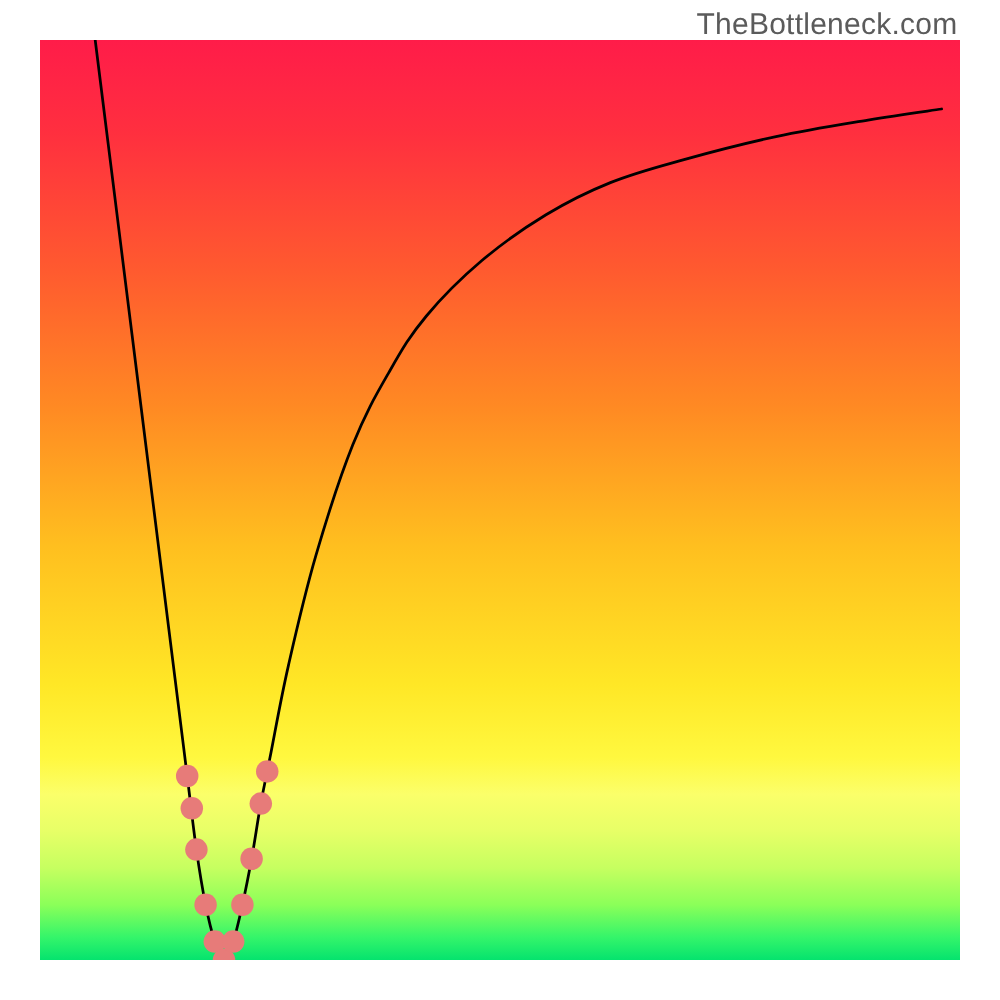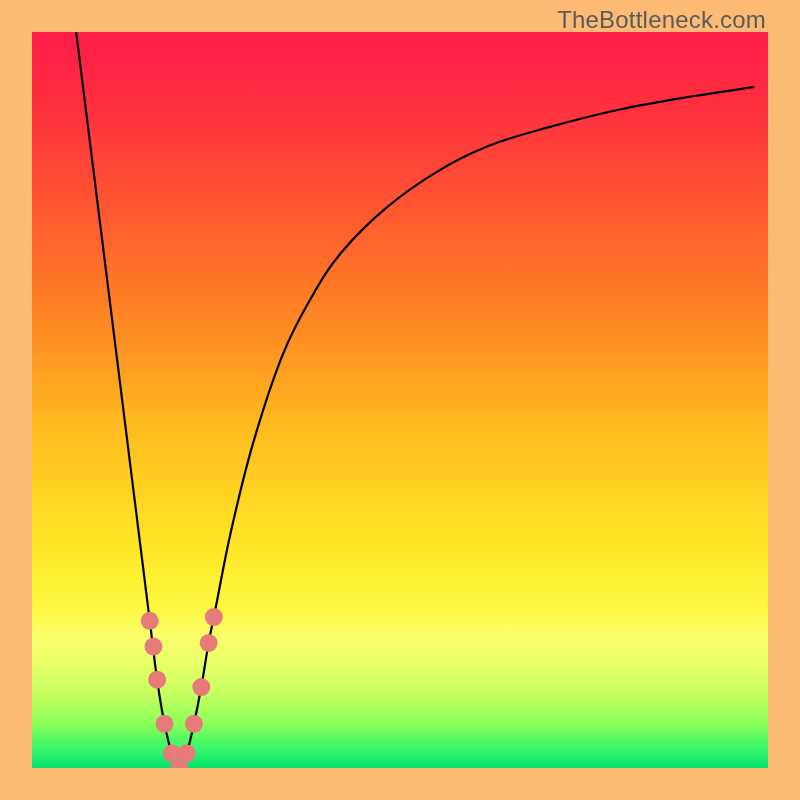--- a/index.html
+++ b/index.html
@@ -7,21 +7,21 @@
     padding: 0;
     width: 800px;
     height: 800px;
     overflow: hidden;
     font-family: Arial, Helvetica, sans-serif;
     background: #000;
   }
   .frame {
     width: 800px;
     height: 800px;
-    background: #fdba74;
+    background: #ffffff;
     position: relative;
   }
   .plot-area {
     position: absolute;
     left: 32px;
     top: 32px;
     width: 736px;
     height: 736px;
     overflow: hidden;
   }

